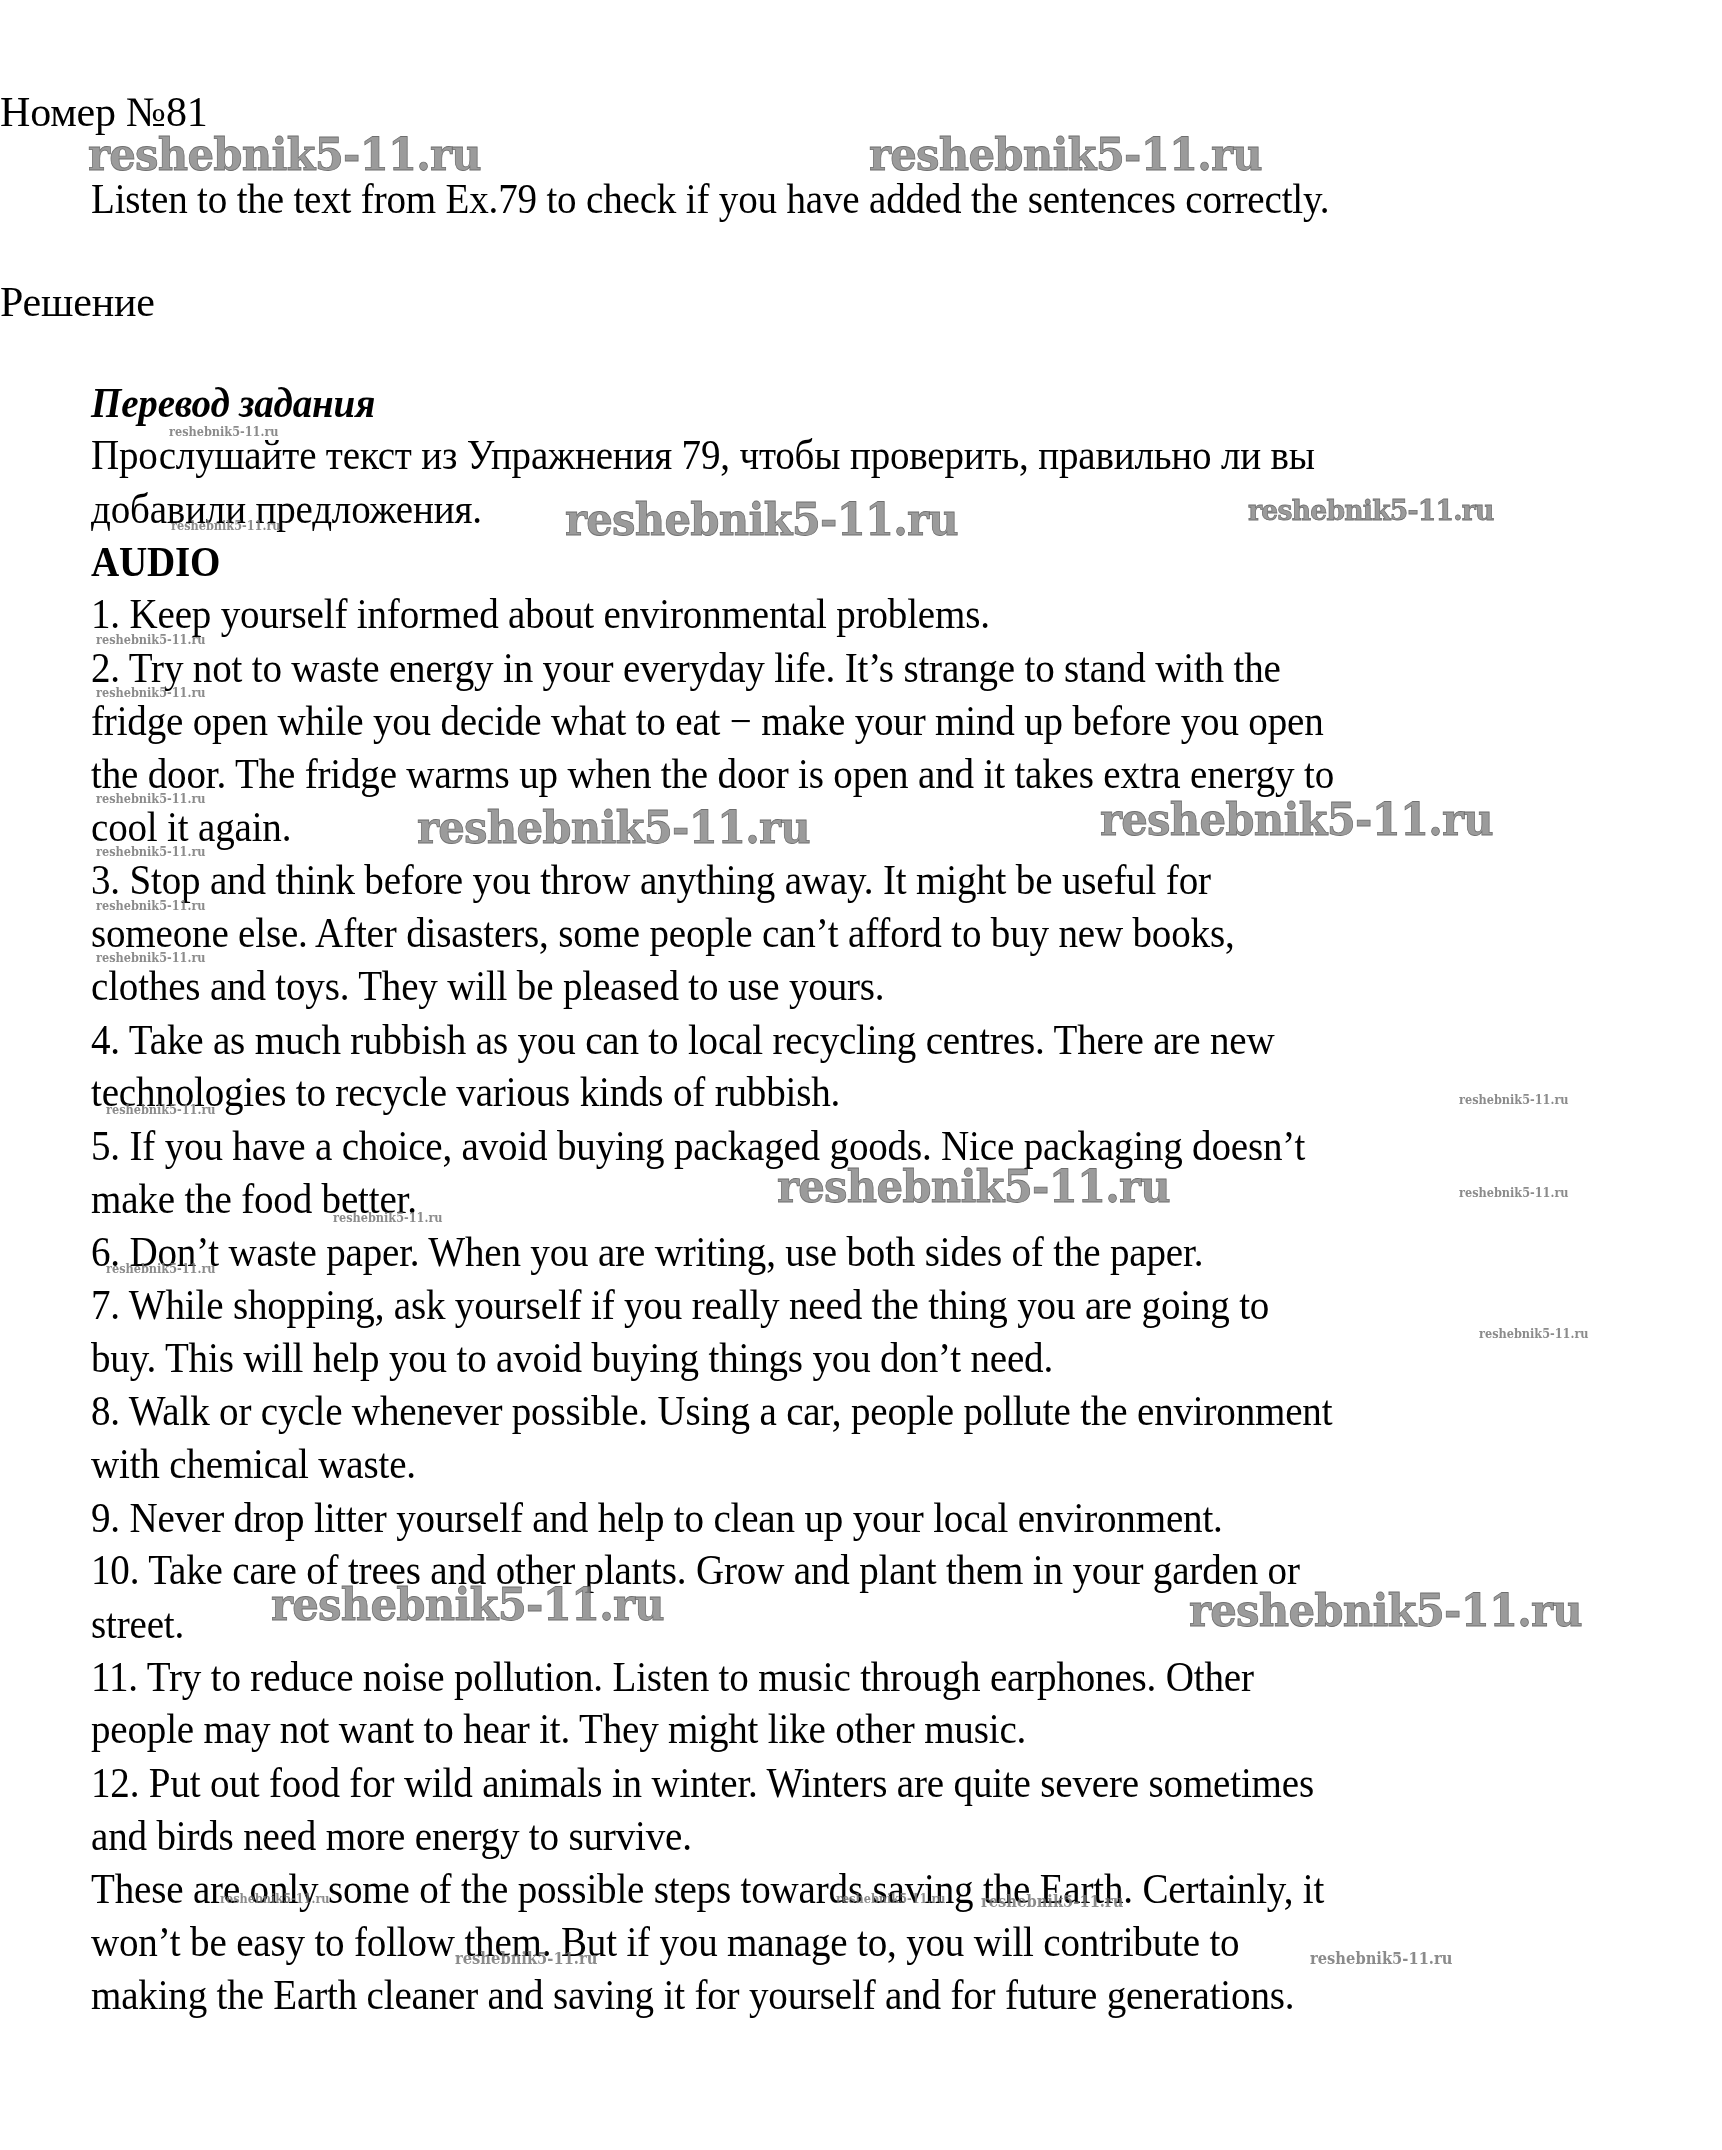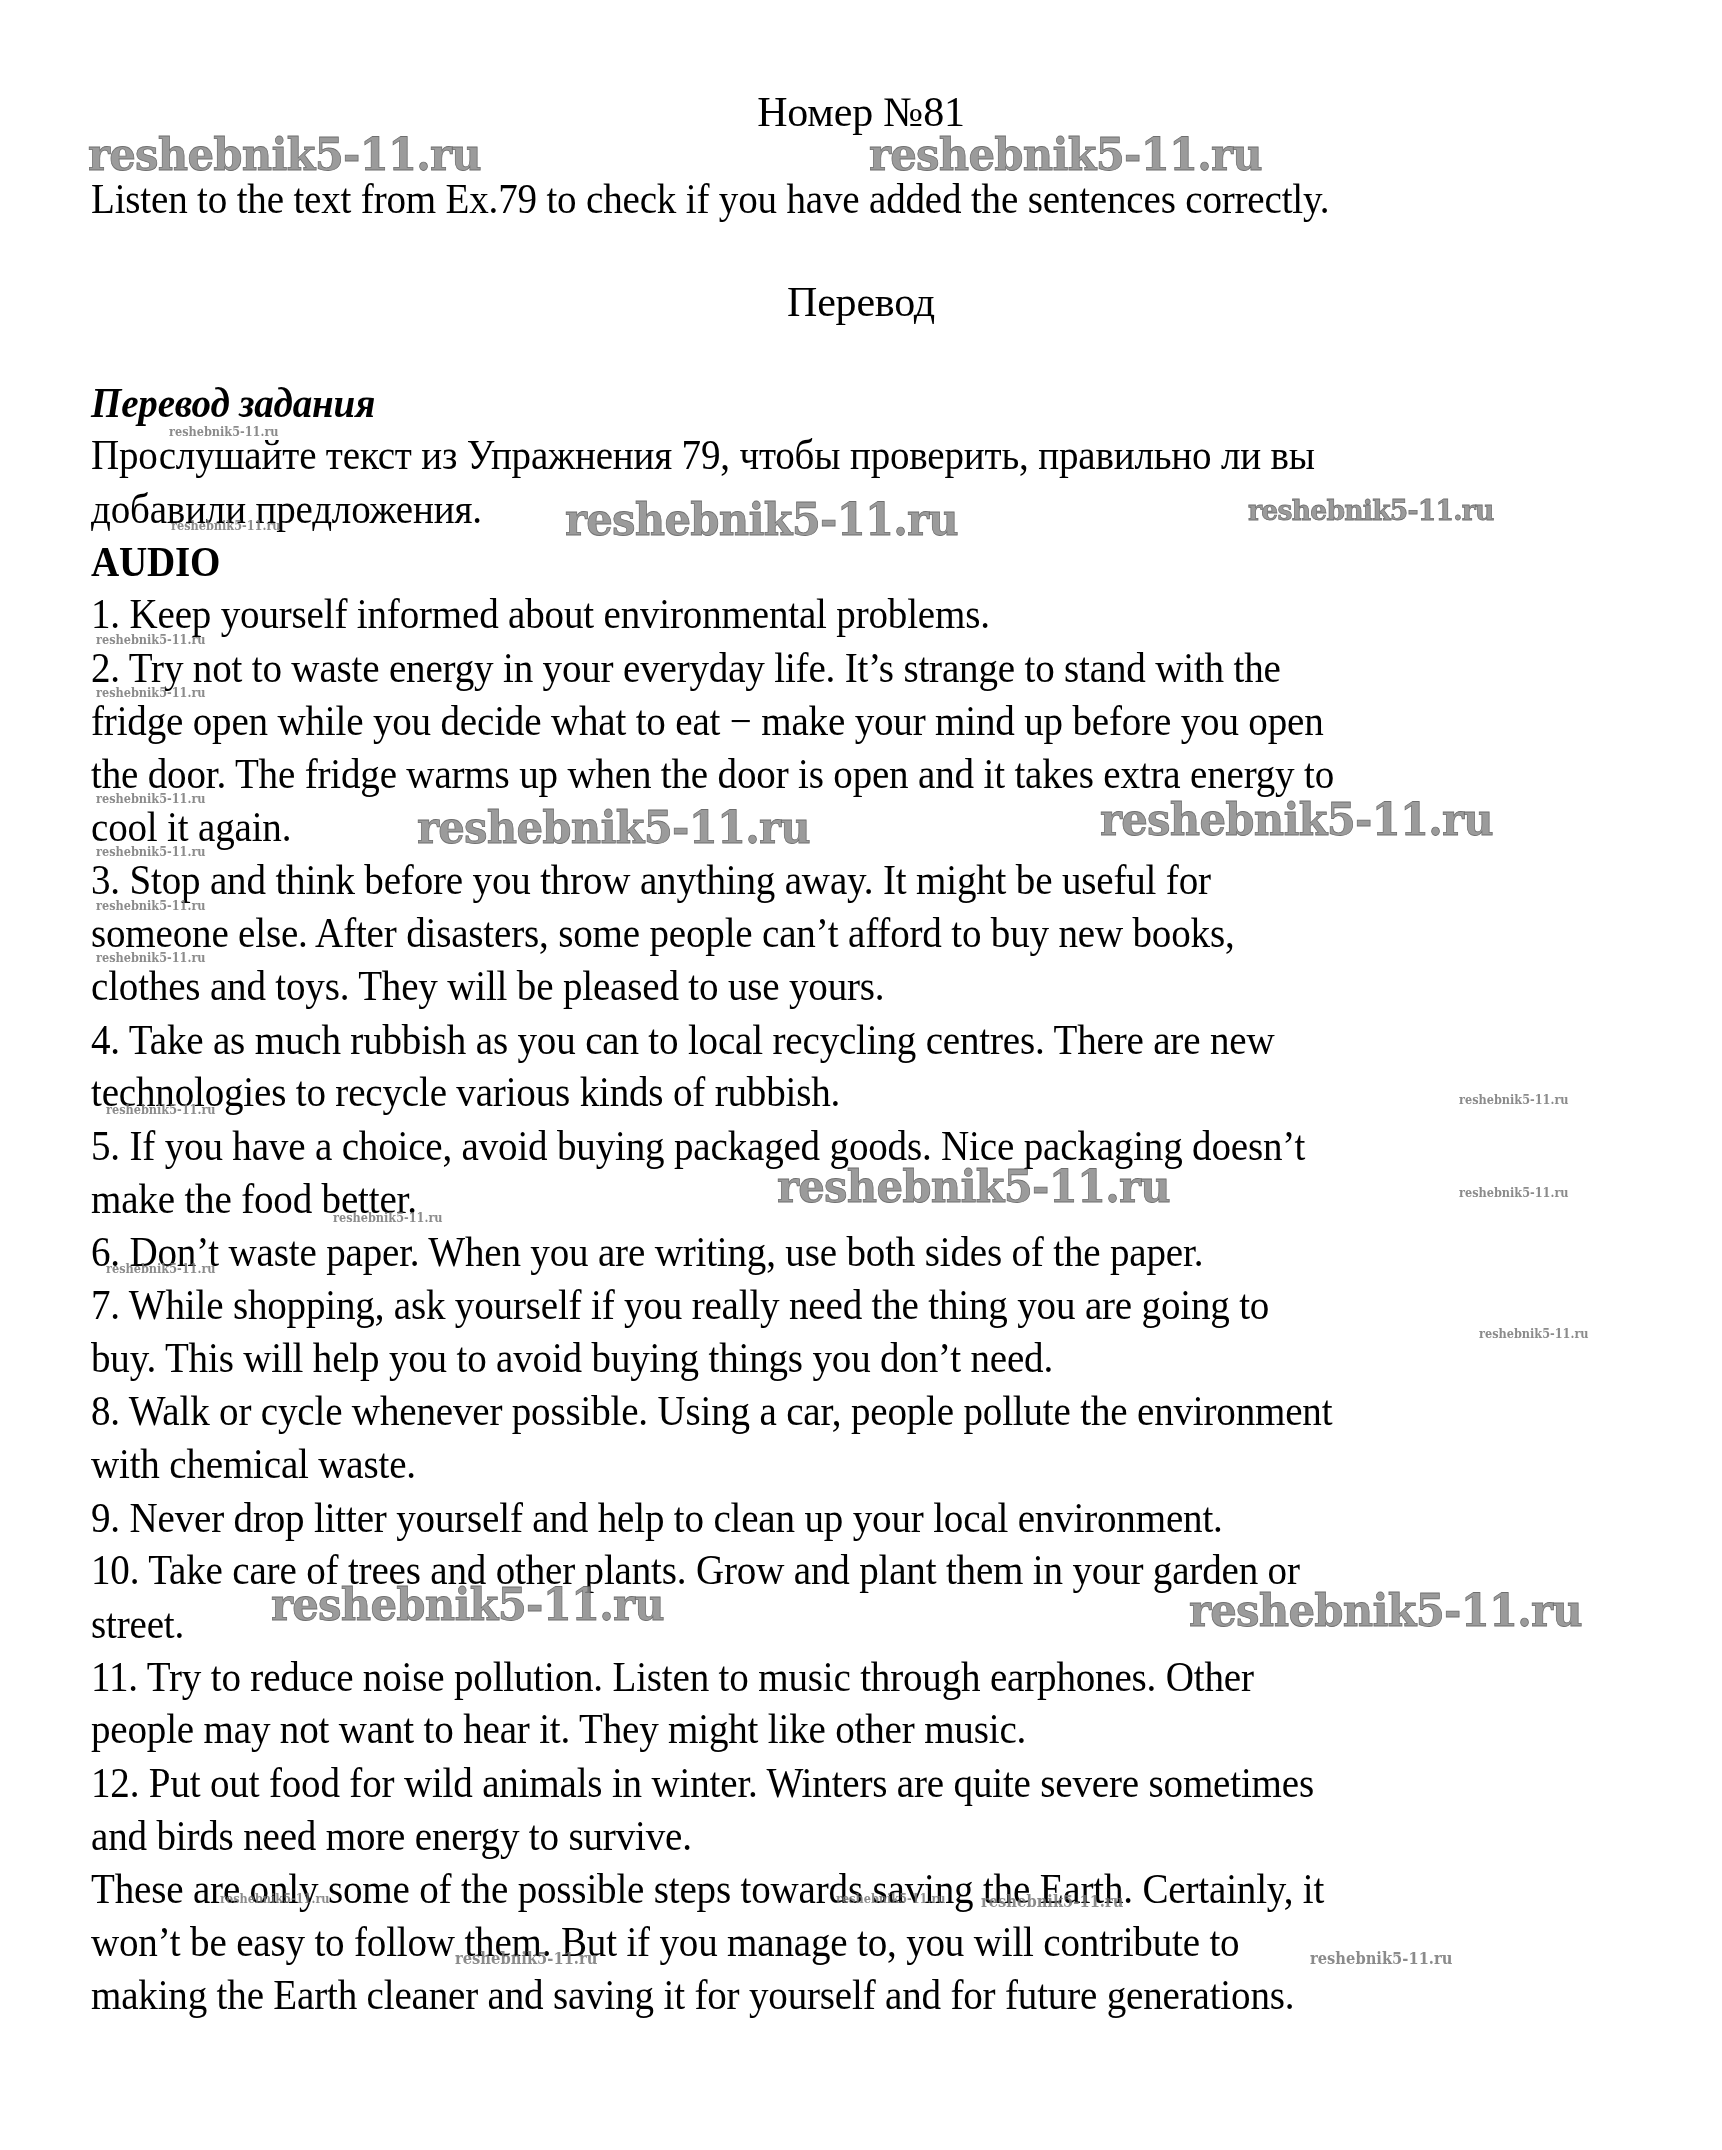--- a/index.html
+++ b/index.html
@@ -2,38 +2,38 @@
 <html style="font-size:12.6px"><head>
 <meta charset="utf-8">
 <style>
   html, body { margin: 0; padding: 0; background: #ffffff; }
   body { width: 1722px; height: 2151px; position: relative; overflow: hidden;
          font-family: "Liberation Serif", "DejaVu Serif", serif; color: #000; }
   .page { position: absolute; left: 0; top: 0; width: 1722px; height: 2151px; }
   .line { position: absolute; left: 91px; white-space: nowrap;
           font-size: 42px; line-height: 53px; transform-origin: left top;
           transform: scaleX(0.93); letter-spacing: -0.2px; }
-  .center { left: 0; width: 1722px; text-align: center; transform: none; }
+  .center { left: 0; width: 1722px; transform: none; }
   .bold { font-weight: bold; }
   .italic { font-style: italic; }
   .wm { position: absolute; font-family: "DejaVu Serif", serif; font-weight: bold;
         color: #8a8a8a; white-space: nowrap; transform-origin: left top;
         -webkit-text-stroke: 0.8px #555; letter-spacing: -0.8px; opacity: 0.85; }
   .wm.big { font-size: 44px; transform: scaleX(0.95); }
   .wm.small { font-size: 13.3px; -webkit-text-stroke: 0; color: #777; font-weight: bold; letter-spacing: 0; transform: scaleX(0.85); }
 </style>
 </head>
 <body>
 
 <div class="page">
 
   <div class="line center" style="top:86px;">Номер №81</div>
   <div class="line" style="top:173px;">Listen to the text from Ex.79 to check if you have added the sentences correctly.</div>
 
-  <div class="line center" style="top:276px;">Перевод</div>
+  <div class="line center" style="top:276px;">Решение</div>
 
   <div class="line bold italic" style="top:377px;">Перевод задания</div>
   <div class="line" style="top:429px;">Прослушайте текст из Упражнения 79, чтобы проверить, правильно ли вы</div>
   <div class="line" style="top:483px;">добавили предложения.</div>
 
   <div class="line bold" style="top:536px;">AUDIO</div>
 
   <div class="line" style="top:588px;">1. Keep yourself informed about environmental problems.</div>
   <div class="line" style="top:642px;">2. Try not to waste energy in your everyday life. It’s strange to stand with the</div>
   <div class="line" style="top:695px;">fridge open while you decide what to eat − make your mind up before you open</div>

